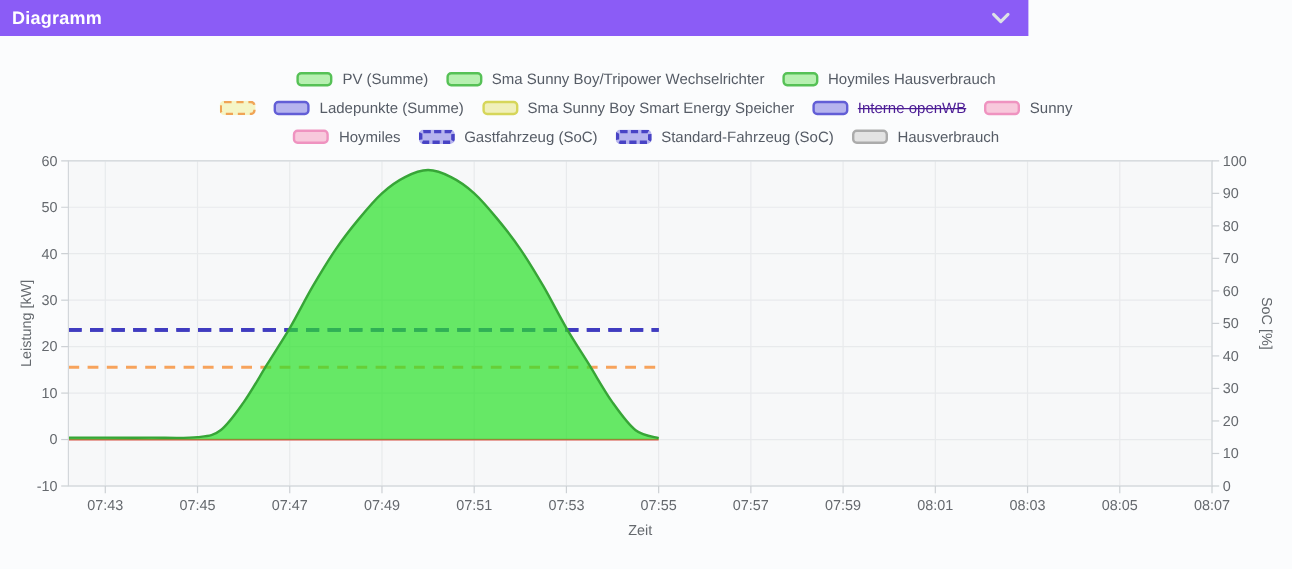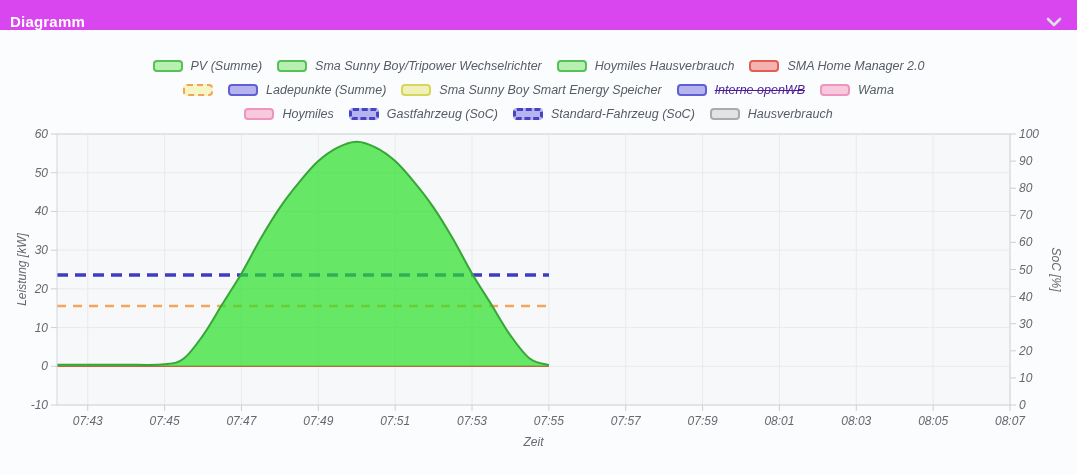--- a/index.html
+++ b/index.html
@@ -1,24 +1,24 @@
 <!DOCTYPE html>
 <html><head>
 <meta charset="utf-8">
 <style>
   * { margin:0; padding:0; box-sizing:border-box; }
   html,body { width:1077px; height:474px; background:#fbfcfd; font-family:"Liberation Sans", sans-serif; overflow:hidden; }
   .panel-header {
-    position:absolute; top:0; left:0; width:1077px; height:30px;
-    background:#d946ef; color:#fff; display:flex; align-items:flex-end;
+    position:absolute; top:0; left:0; width:857px; height:30px;
+    background:#8b5cf6; color:#fff; display:flex; align-items:center;
     padding:0 14px 0 10px; cursor:pointer;
   }
   .panel-title { font-size:15px; font-weight:bold; letter-spacing:.2px; }
   .chev { margin-left:auto; display:flex; align-items:center; }
-  .card { position:absolute; top:30px; left:0; width:1077px; height:444px; background:#fbfcfd;font-style:italic; }
+  .card { position:absolute; top:30px; left:0; width:1077px; height:444px; background:#fbfcfd; }
   .legend { position:absolute; top:26px; left:0; width:100%; }
   .lrow { display:flex; justify-content:center; align-items:center; column-gap:15px; margin-bottom:4px; height:20px; }
   .litem { display:inline-flex; align-items:center; gap:8px; cursor:pointer; }
   .sw { width:30px; height:12px; border-radius:4px; display:inline-block; flex:none; }
   .ltext { font-size:12.5px; color:#565c66; white-space:nowrap; }
   .ltext.off { color:#4c1d95; text-decoration:line-through; }
   svg.chart { position:absolute; top:94px; left:0; }
   svg.chart text { font-family:"Liberation Sans", sans-serif; }
 </style>
 </head>
@@ -41,44 +41,40 @@
           <span class="ltext">PV (Summe)</span>
         </span>
         <span class="litem">
           <span class="sw" style="background: rgb(183, 240, 177); border: 2px solid rgb(86, 193, 86);"></span>
           <span class="ltext">Sma Sunny Boy/Tripower Wechselrichter</span>
         </span>
         <span class="litem">
           <span class="sw" style="background: rgb(183, 240, 177); border: 2px solid rgb(86, 193, 86);"></span>
           <span class="ltext">Hoymiles Hausverbrauch</span>
         </span>
-        <span class="litem">
-          <span class="sw" style="background: rgb(244, 179, 174); border: 2px solid rgb(226, 94, 82);"></span>
-          <span class="ltext">SMA Home Manager 2.0</span>
-        </span>
       </div>
       <div class="lrow">
         <span class="litem">
           <span class="sw" style="background: rgb(245, 245, 198); border: 2px dashed rgb(240, 164, 85);"></span>
         </span>
         <span class="litem">
           <span class="sw" style="background: rgb(182, 180, 238); border: 2px solid rgb(98, 94, 214);"></span>
           <span class="ltext">Ladepunkte (Summe)</span>
         </span>
         <span class="litem">
           <span class="sw" style="background: rgb(240, 240, 187); border: 2px solid rgb(214, 214, 90);"></span>
           <span class="ltext">Sma Sunny Boy Smart Energy Speicher</span>
         </span>
         <span class="litem">
           <span class="sw" style="background: rgb(182, 180, 238); border: 2px solid rgb(98, 94, 214);"></span>
           <span class="ltext off">Interne openWB</span>
         </span>
         <span class="litem">
           <span class="sw" style="background: rgb(248, 201, 220); border: 2px solid rgb(239, 147, 192);"></span>
-          <span class="ltext">Wama</span>
+          <span class="ltext">Sunny</span>
         </span>
       </div>
       <div class="lrow">
         <span class="litem">
           <span class="sw" style="background: rgb(248, 201, 220); border: 2px solid rgb(239, 147, 192);"></span>
           <span class="ltext">Hoymiles</span>
         </span>
         <span class="litem">
           <span class="sw" style="background: rgb(182, 180, 238); border: 3px dashed rgb(72, 67, 197);"></span>
           <span class="ltext">Gastfahrzeug (SoC)</span>

